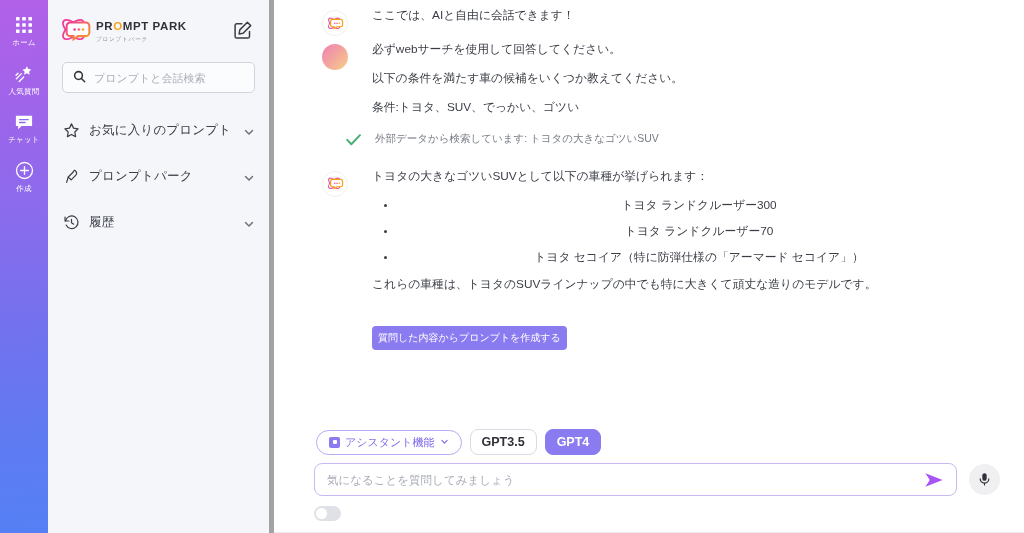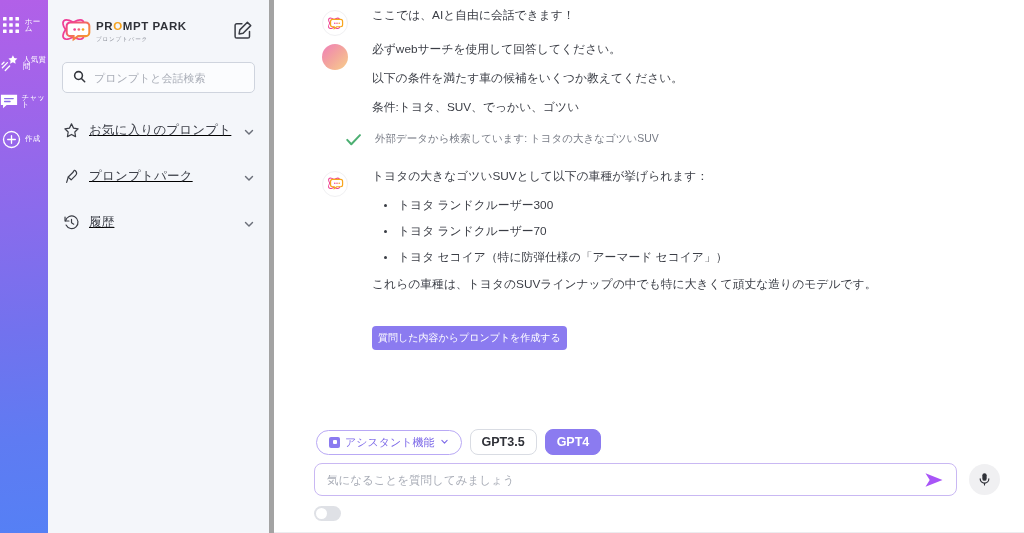--- a/index.html
+++ b/index.html
@@ -11,21 +11,21 @@
   .app { display: flex; width: 1024px; height: 533px; position: relative; }
 
   
   .rail {
     width: 48px; flex: 0 0 48px; height: 533px;
     background: linear-gradient(175deg, #b260e8 0%, #a164ea 18%, #8a6bec 40%, #7272ee 62%, #5f7bf2 82%, #5580f5 100%);
     display: flex; flex-direction: column; align-items: center;
     padding-top: 14px; position: relative;
   }
   .rail-item {
-    width: 48px; display: flex; flex-direction: row;
+    width: 48px; display: flex; flex-direction: column;
     align-items: center; gap: 3px; margin-bottom: 16px; cursor: pointer;
   }
   .rail-ico { width: 22px; height: 22px; display: flex; align-items: center; justify-content: center; }
   .rail-label { color: #fff; font-size: 7.5px; letter-spacing: .2px; line-height: 1; }
   .rail-avatar {
     position: absolute; bottom: 22px; left: 12px;
     width: 24px; height: 24px; border-radius: 50%;
     background: linear-gradient(135deg, #f munkaf 0%, #f178b6 0%, #f6a6a0 50%, #f9c986 100%);
   }
 
@@ -53,21 +53,21 @@
   }
   .search-box input {
     border: none; outline: none; background: transparent;
     font-size: 11px; color: #4a4d55; width: 100%;
     font-family: inherit;
   }
   .search-box input::placeholder { color: #a9adb7; }
 
   .nav { padding: 14px 14px 0 14px; }
   .nav-item {
-    display: flex; align-items: center; height: 46px; cursor: pointer; gap: 9px; text-decoration: underline;
+    display: flex; align-items: center; height: 46px; cursor: pointer; gap: 9px;
   }
   .nav-ico { width: 18px; height: 18px; flex: 0 0 18px; display: flex; align-items: center; justify-content: center; }
   .nav-label { flex: 1; font-size: 12.5px; color: #3d4049; letter-spacing: .2px; }
   .nav-chev { width: 12px; height: 12px; flex: 0 0 12px; }
 
   
   .main { flex: 1; height: 533px; background: #fff; position: relative; display: flex; flex-direction: column; }
   .thread { flex: 1; overflow: hidden; padding: 8px 0 0 0; }
   .msg { display: flex; padding: 0 24px 0 98px; margin-bottom: 18px; position: relative; }
   .msg-av {
@@ -77,21 +77,21 @@
   .msg-av.bot { background: #fff; border: 1px solid #f0f0f2; display: flex; align-items: center; justify-content: center; }
   .msg-av.user { background: linear-gradient(135deg, #ef7fb9 0%, #f3a49d 48%, #f8cf8b 100%); }
   .msg-body { flex: 1; }
   .msg-line { font-size: 11.8px; color: #3a3d45; line-height: 1.35; margin-bottom: 13px; }
   .msg-line:last-child { margin-bottom: 0; }
 
   .status-row { display: flex; align-items: center; gap: 12px; padding: 0 24px 0 70px; margin-bottom: 20px; }
   .check { width: 19px; height: 19px; flex: 0 0 19px; }
   .status-text { font-size: 10.5px; color: #777b85; }
 
-  .bullets { list-style: none; margin: 0 0 10px 0; padding: 0; }
+  .bullets { list-style: none; margin: 0 0 10px 0; padding: 0; text-align: center; }
   .bullets li {
     font-size: 11.8px; color: #3a3d45; line-height: 1.3;
     padding-left: 26px; position: relative; margin-bottom: 11px;
   }
   .bullets li:before {
     content: ""; position: absolute; left: 12px; top: 6px;
     width: 3px; height: 3px; border-radius: 50%; background: #3a3d45;
   }
   .create-prompt {
     display: inline-block; background: #8b7bf0; color: #fff;

